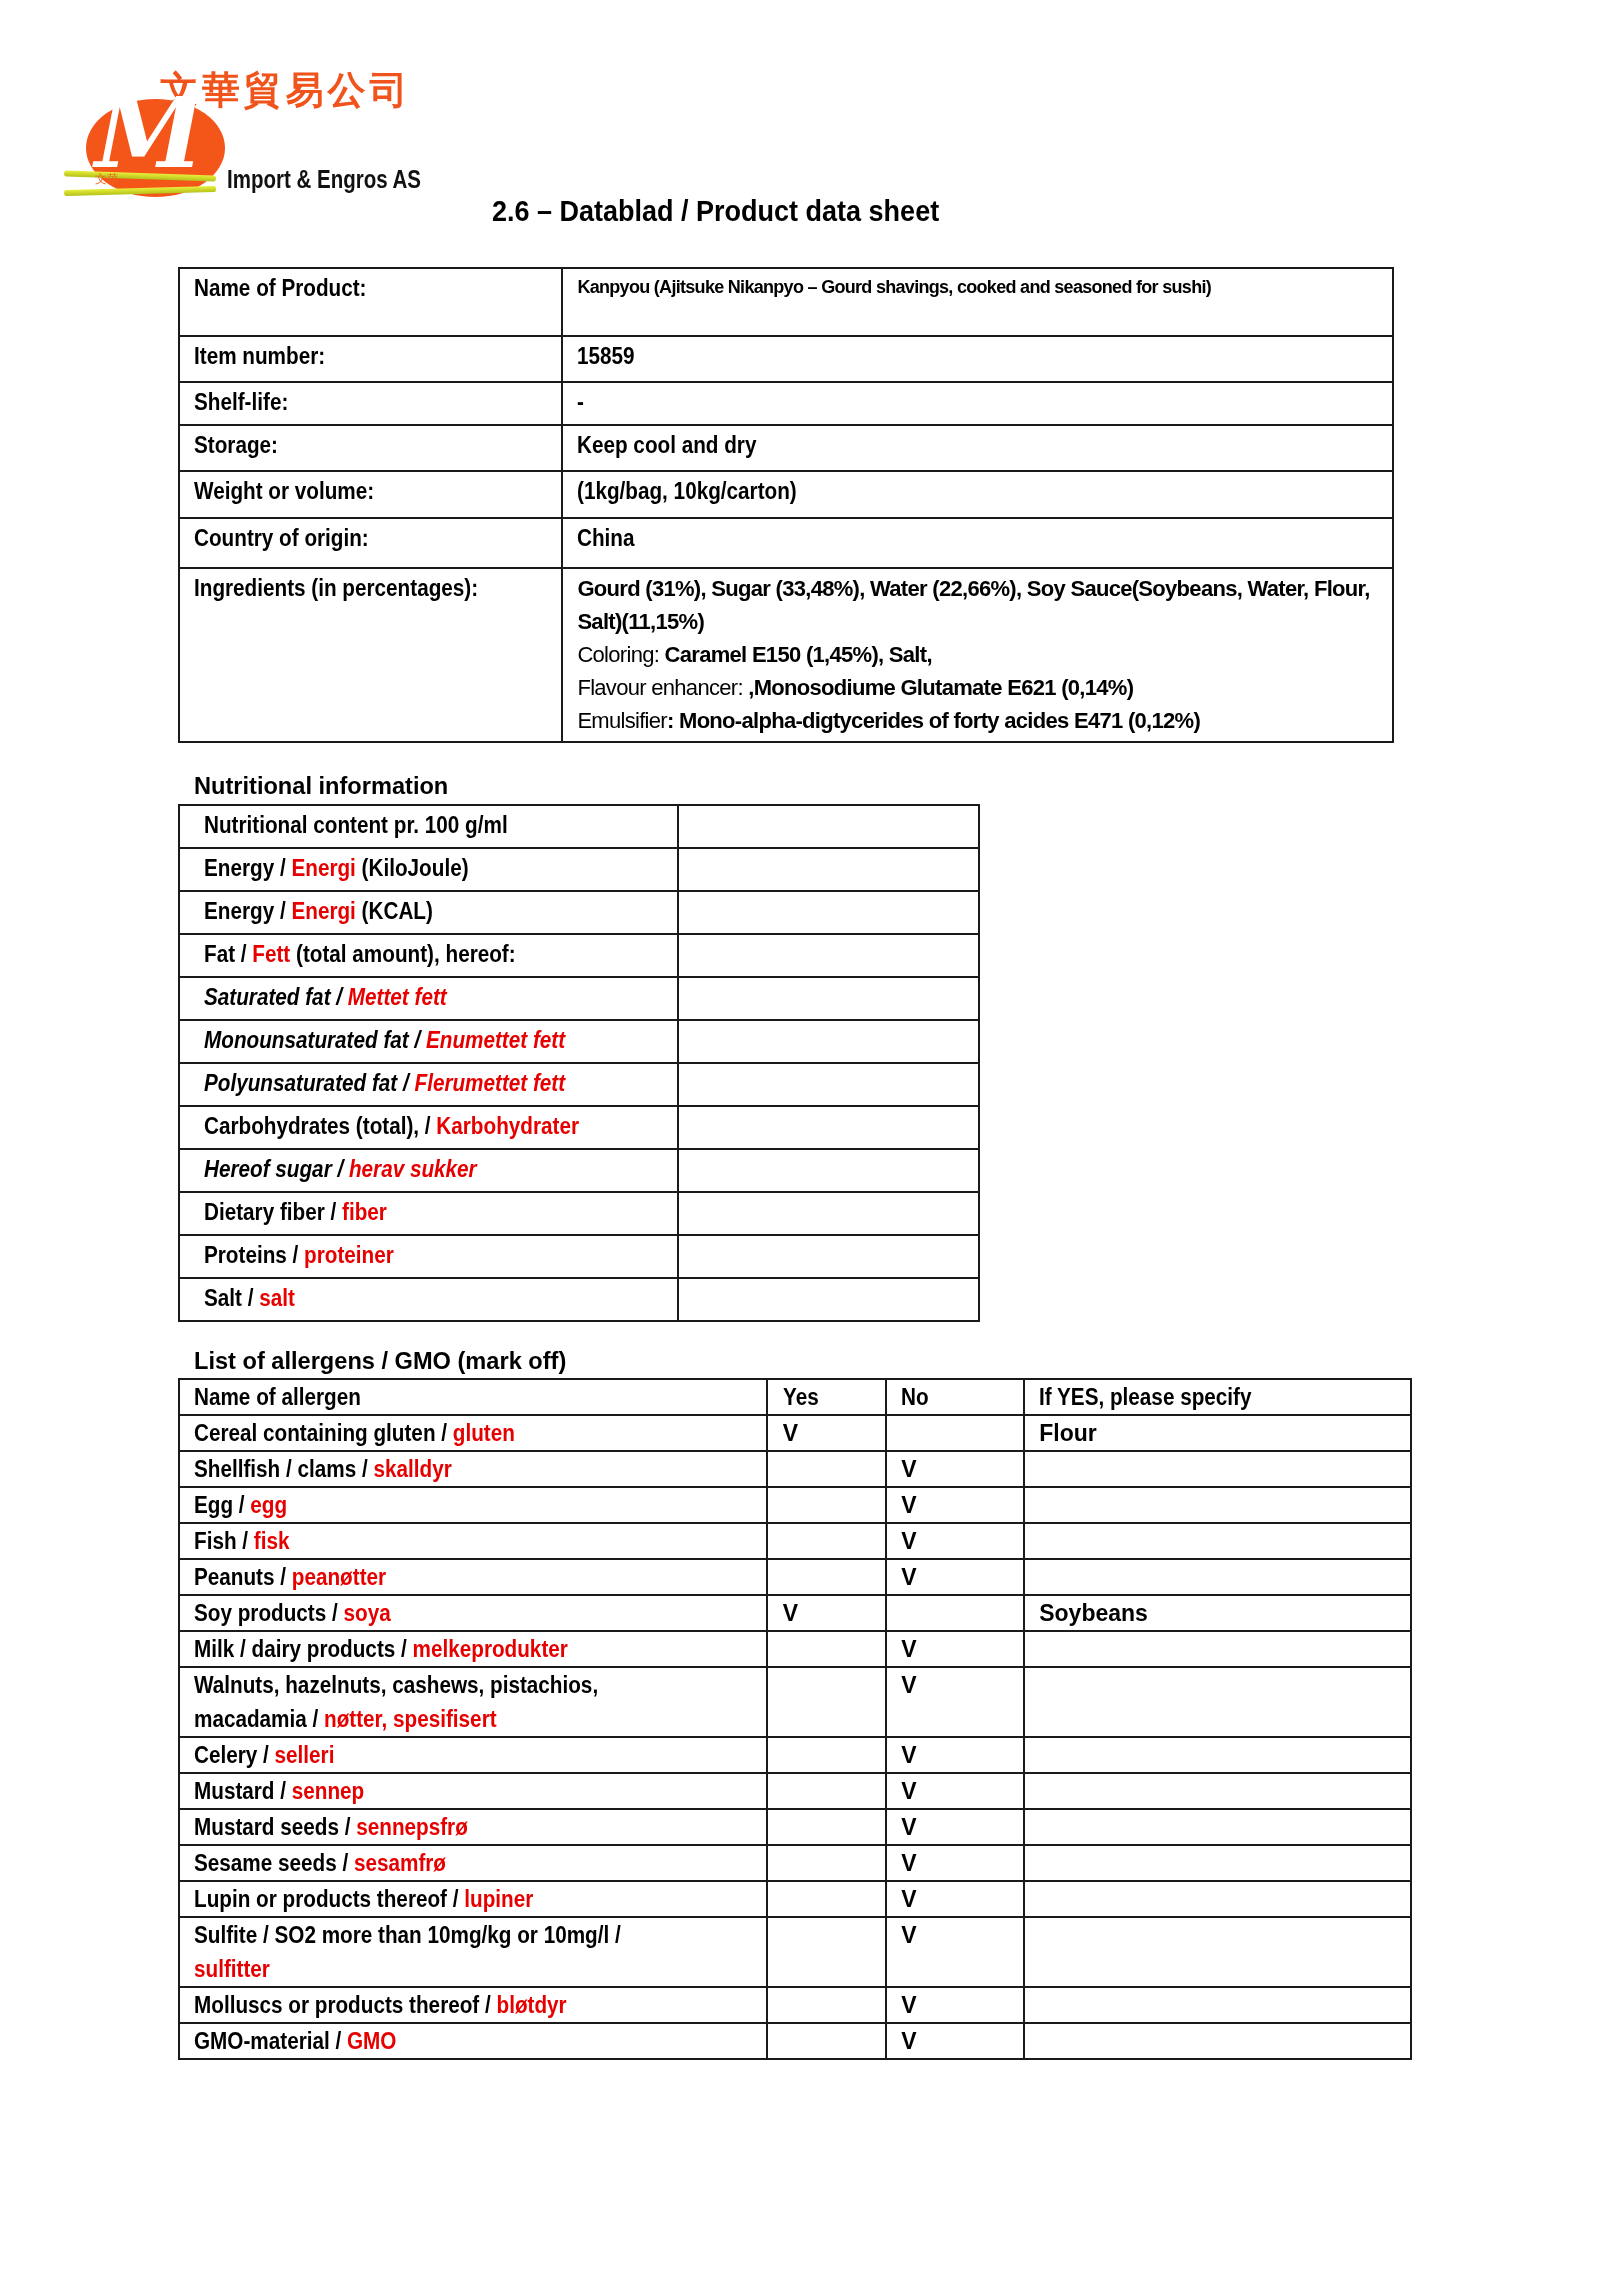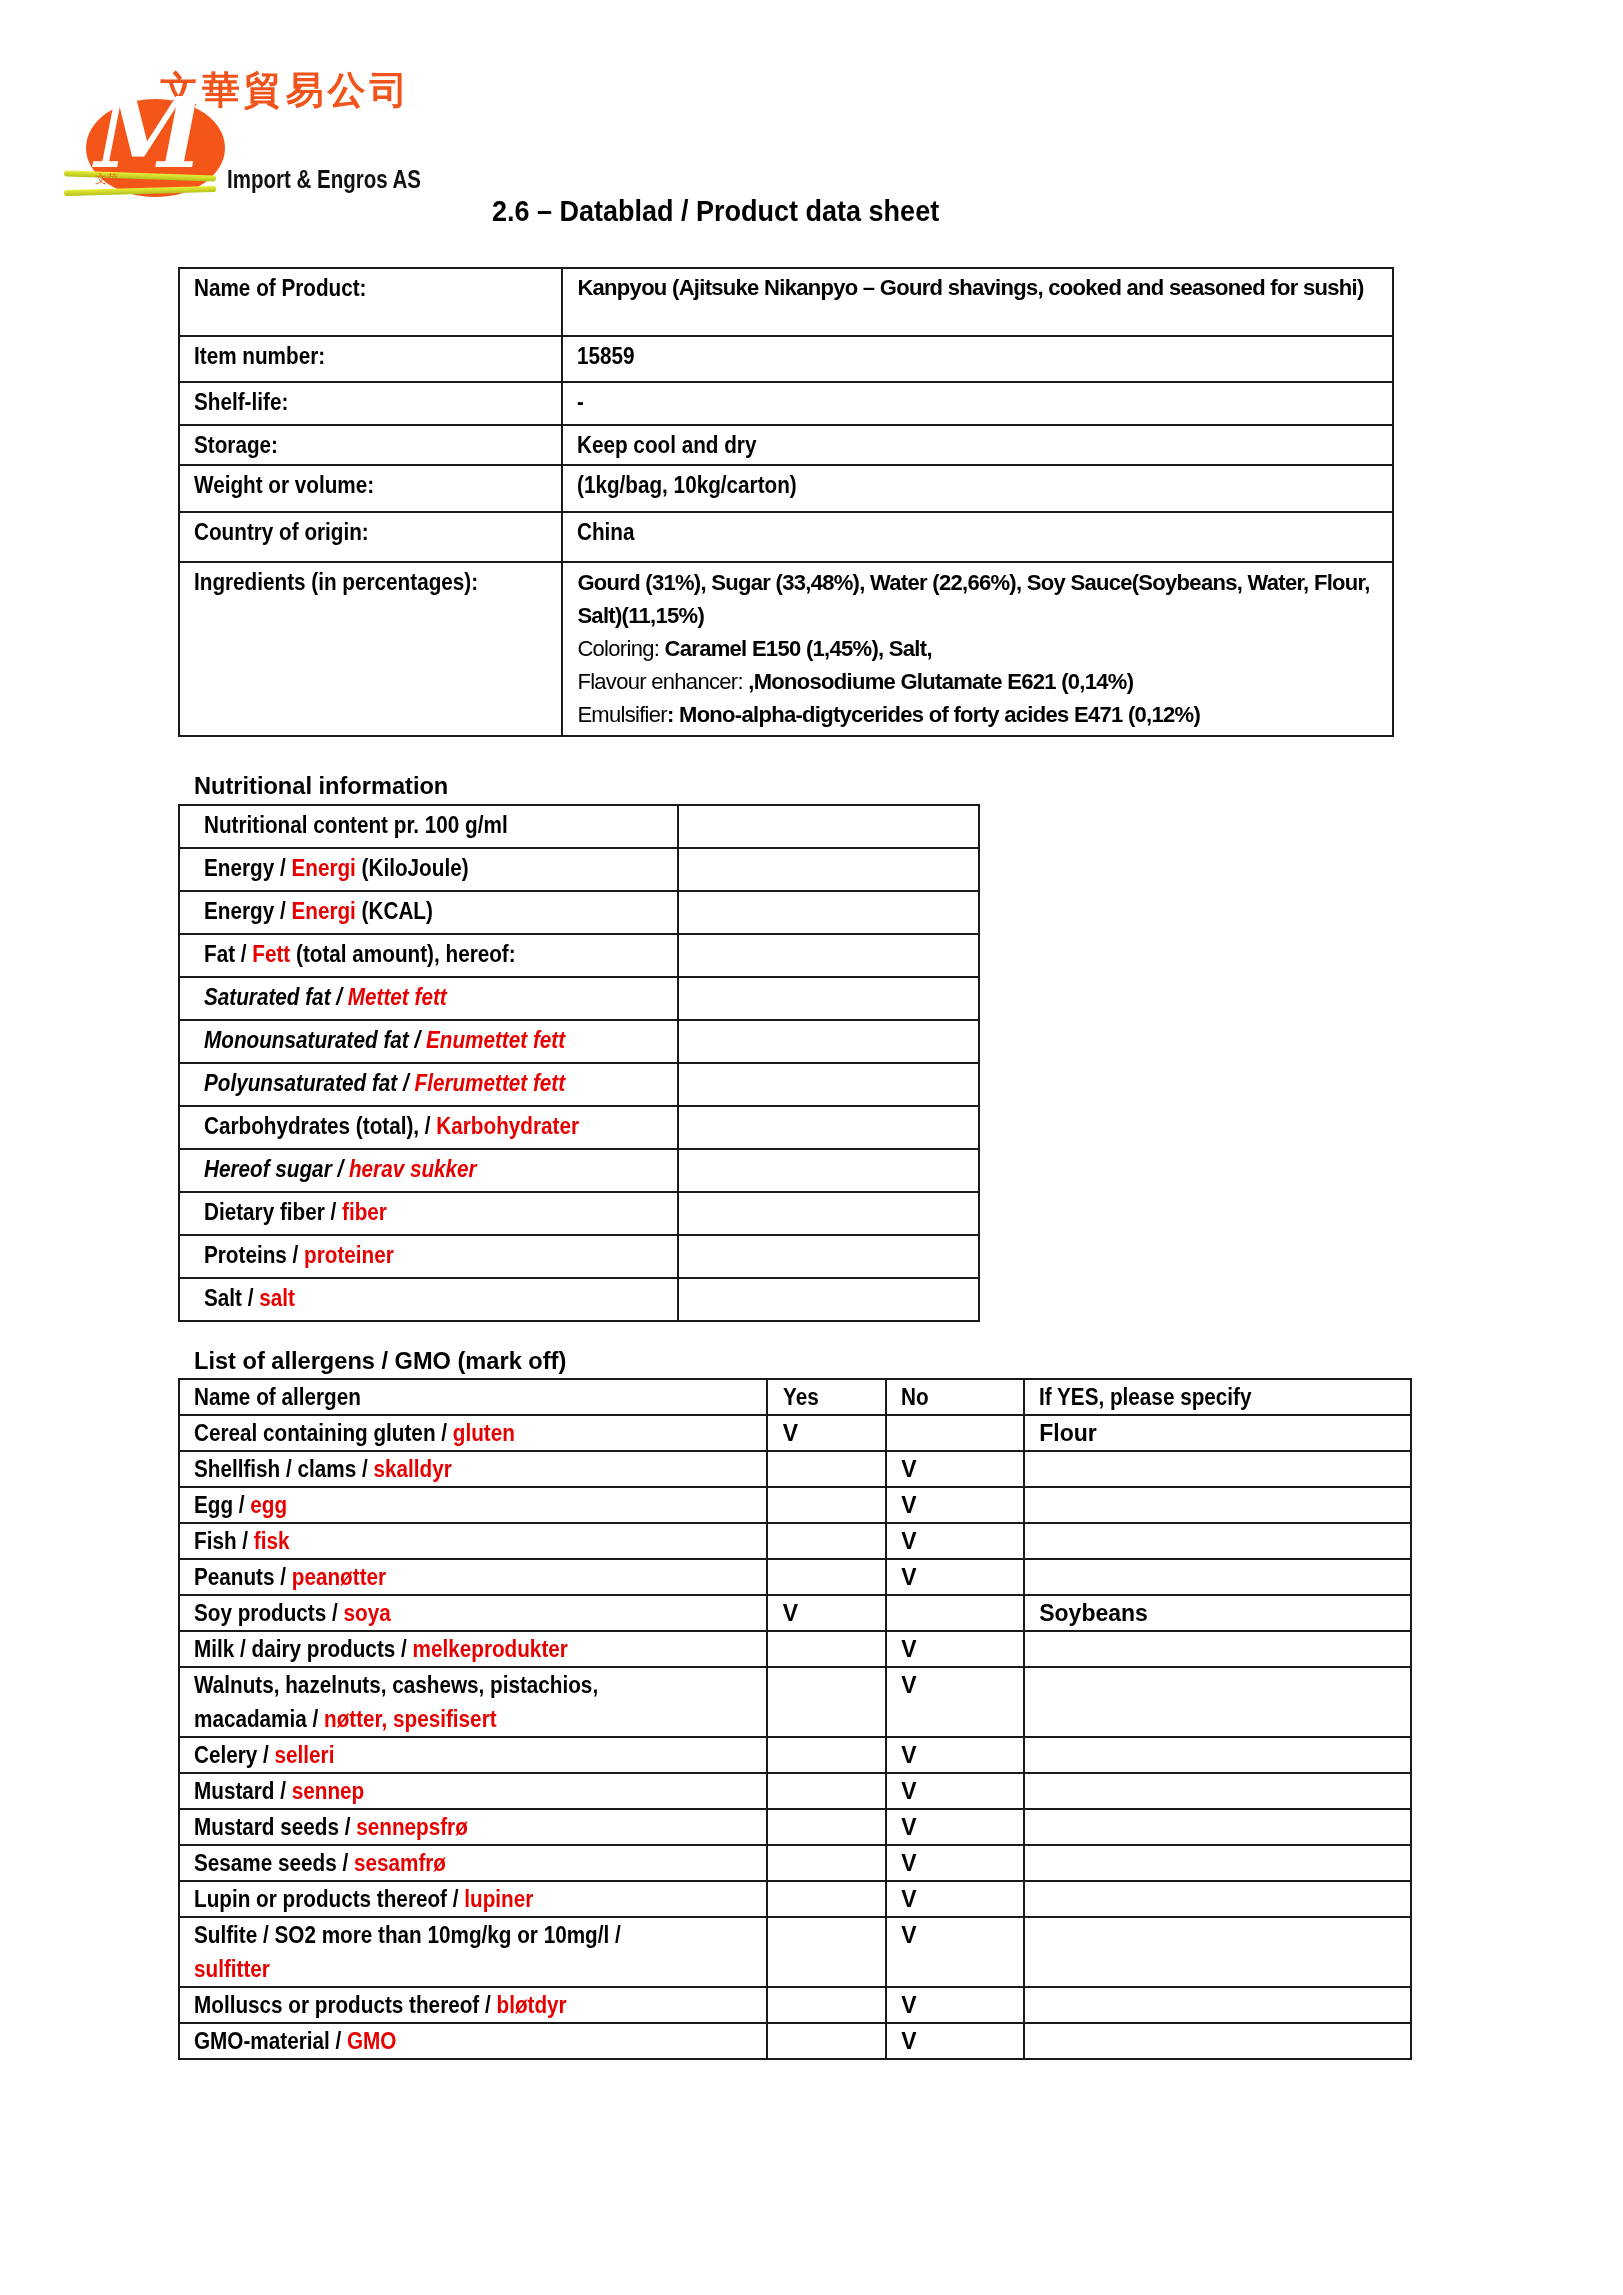--- a/index.html
+++ b/index.html
@@ -70,32 +70,32 @@
   <div class="logo-sub">Import &amp; Engros AS</div>
 </div>
 
 <div id="title" class="abs">2.6 – Datablad / Product data sheet</div>
 
 <table id="product-table">
   <tbody>
       <tr style="height:68px">
     <td class="c1"><span class="cond">Name of Product:</span></td>
     <td class="c2">
-          <span class="wrap" style="font-size:22px; line-height:31px; letter-spacing:-0.7px;">Kanpyou (Ajitsuke Nikanpyo – Gourd shavings, cooked and seasoned for sushi)</span>
+          <span class="wrap" style="font-size:18px; line-height:31px; letter-spacing:-0.7px;">Kanpyou (Ajitsuke Nikanpyo – Gourd shavings, cooked and seasoned for sushi)</span>
         </td>
   </tr>
   <tr style="height:46px">
     <td class="c1"><span class="cond">Item number:</span></td>
     <td class="c2"><span class="cond">15859</span></td>
   </tr>
   <tr style="height:43px">
     <td class="c1"><span class="cond">Shelf-life:</span></td>
     <td class="c2"><span class="cond">-</span></td>
   </tr>
-  <tr style="height:40px">
+  <tr style="height:46px">
     <td class="c1"><span class="cond">Storage:</span></td>
     <td class="c2"><span class="cond">Keep cool and dry</span></td>
   </tr>
   <tr style="height:47px">
     <td class="c1"><span class="cond">Weight or volume:</span></td>
     <td class="c2"><span class="cond">(1kg/bag, 10kg/carton)</span></td>
   </tr>
   <tr style="height:50px">
     <td class="c1"><span class="cond">Country of origin:</span></td>
     <td class="c2"><span class="cond">China</span></td>

